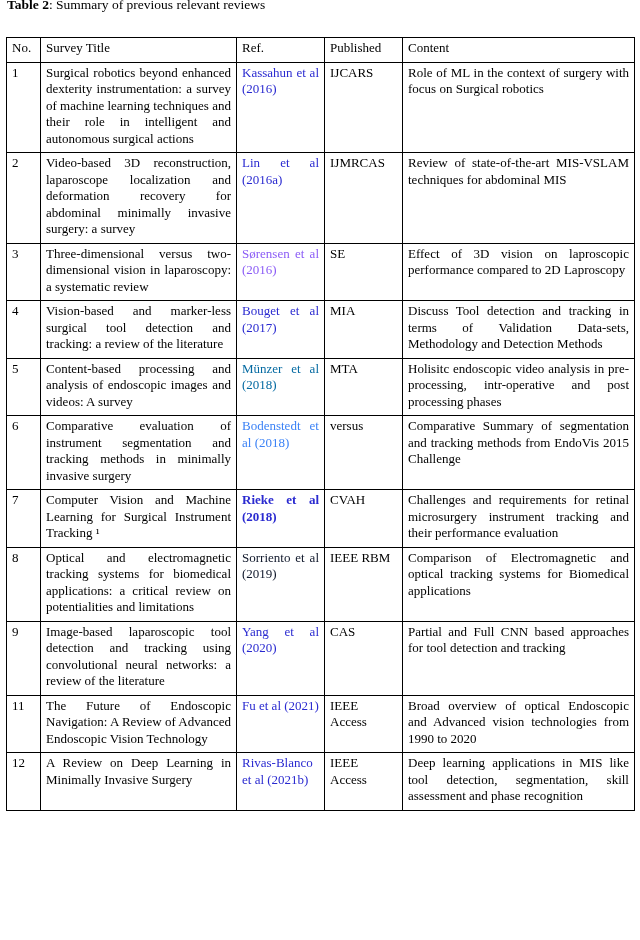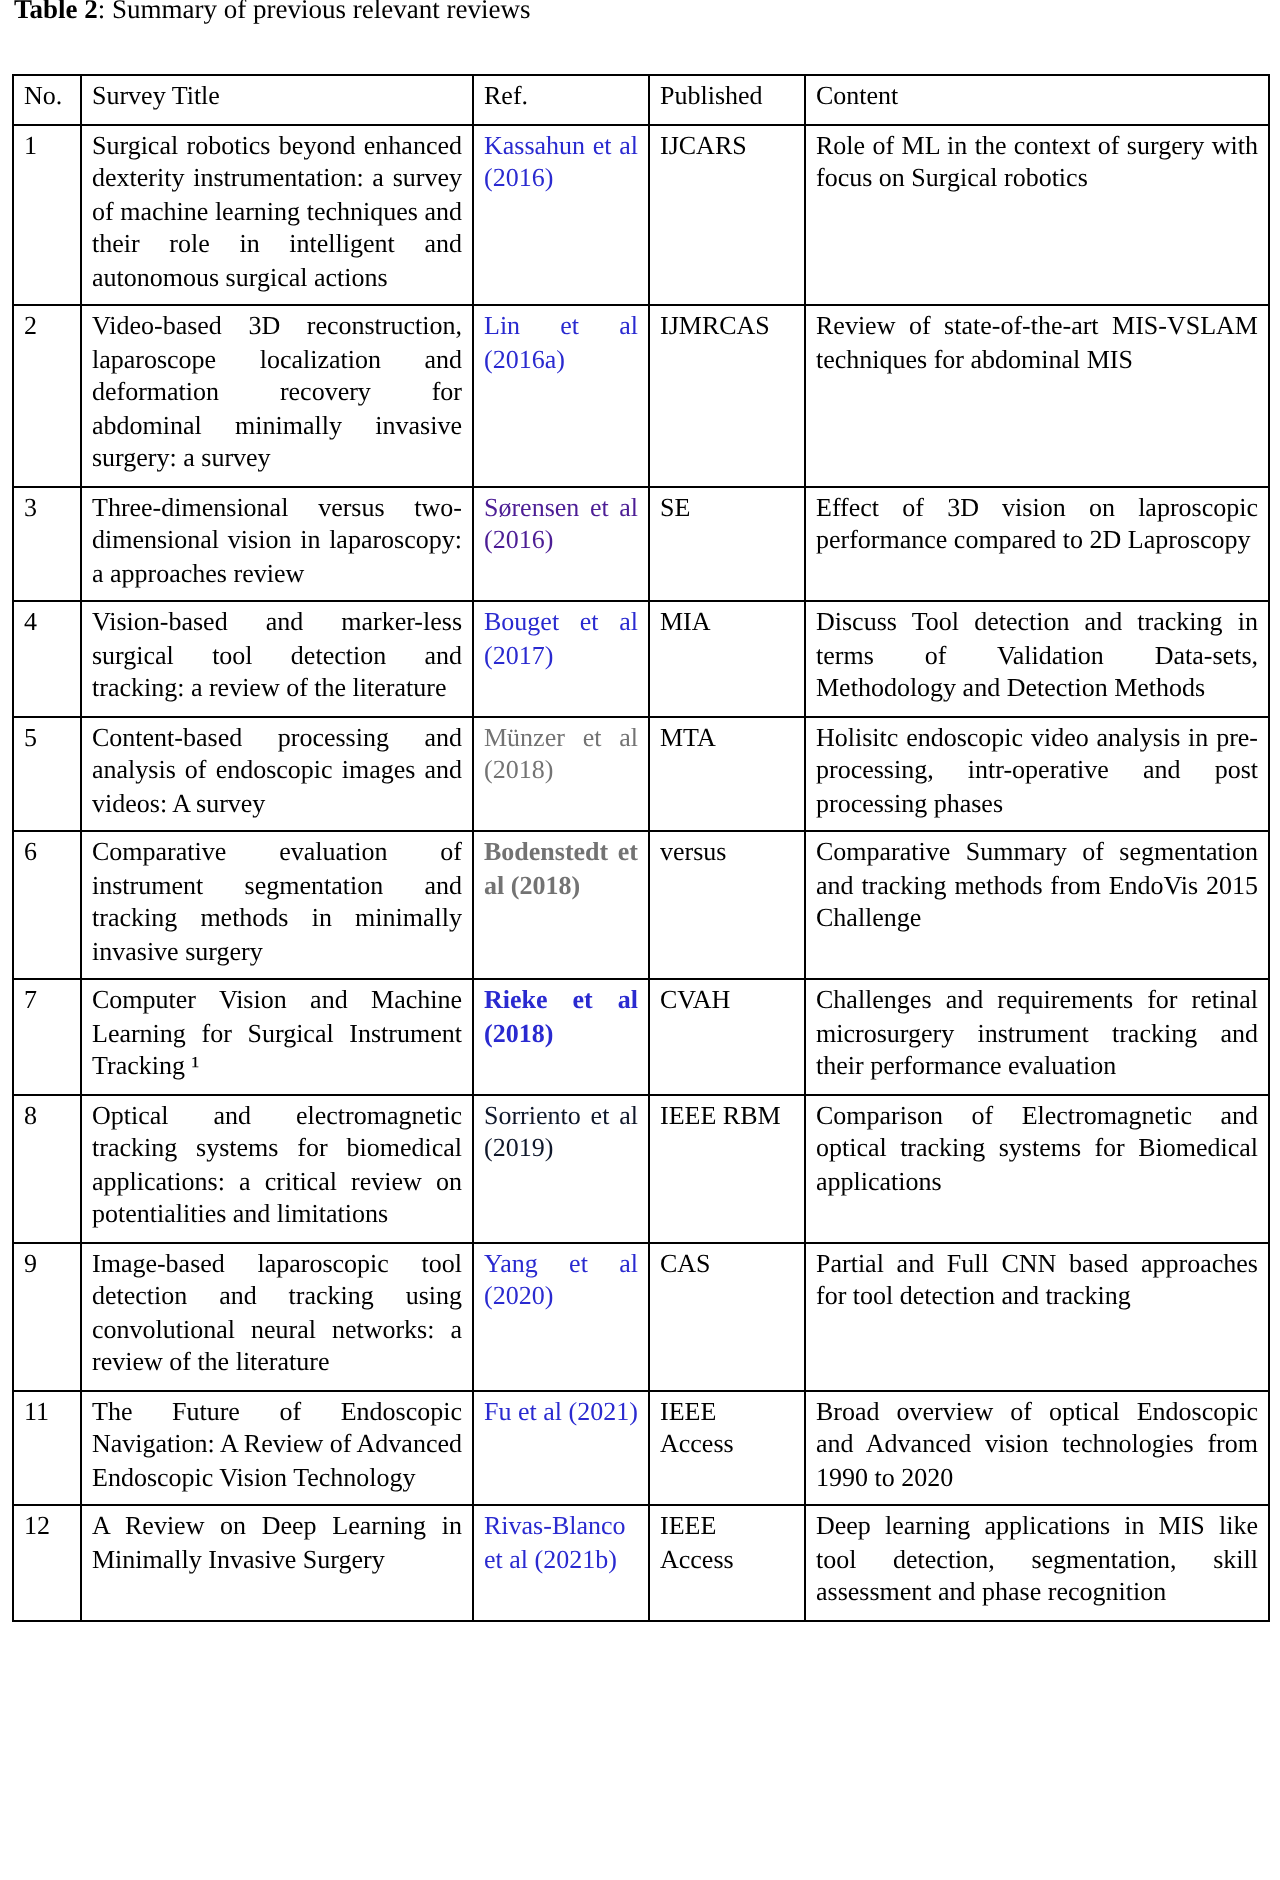--- a/index.html
+++ b/index.html
@@ -92,43 +92,43 @@
         </tr>
         <tr>
           <td>2</td>
           <td class="just">Video-based 3D reconstruction, laparoscope localization and deformation recovery for abdominal minimally invasive surgery: a survey</td>
           <td class="ref-cell"><span class="ref-link" style="color: rgb(42, 42, 208);">Lin et al (2016a)</span></td>
           <td>IJMRCAS</td>
           <td class="just">Review of state-of-the-art MIS-VSLAM techniques for abdominal MIS</td>
         </tr>
         <tr>
           <td>3</td>
-          <td class="just">Three-dimensional versus two-dimensional vision in laparoscopy: a approaches review</td>
-          <td class="ref-cell"><span class="ref-link" style="color: #4c1d95; font-family: Liberation Serif, serif;">Sørensen et al (2016)</span></td>
+          <td class="just">Three-dimensional versus two-dimensional vision in laparoscopy: a systematic review</td>
+          <td class="ref-cell"><span class="ref-link" style="color: #8b5cf6; font-family: Liberation Serif, serif;">Sørensen et al (2016)</span></td>
           <td>SE</td>
           <td class="just">Effect of 3D vision on laproscopic performance compared to 2D Laproscopy</td>
         </tr>
         <tr>
           <td>4</td>
           <td class="just">Vision-based and marker-less surgical tool detection and tracking: a review of the literature</td>
           <td class="ref-cell"><span class="ref-link" style="color: rgb(42, 42, 208);">Bouget et al (2017)</span></td>
           <td>MIA</td>
           <td class="just">Discuss Tool detection and tracking in terms of Validation Data-sets, Methodology and Detection Methods</td>
         </tr>
         <tr>
           <td>5</td>
           <td class="just">Content-based processing and analysis of endoscopic images and videos: A survey</td>
-          <td class="ref-cell"><span class="ref-link" style="color: #737373;">Münzer et al (2018)</span></td>
+          <td class="ref-cell"><span class="ref-link" style="color: #0369a1;">Münzer et al (2018)</span></td>
           <td>MTA</td>
           <td class="just">Holisitc endoscopic video analysis in pre-processing, intr-operative and post processing phases</td>
         </tr>
         <tr>
           <td>6</td>
           <td class="just">Comparative evaluation of instrument segmentation and tracking methods in minimally invasive surgery</td>
-          <td class="ref-cell"><span class="ref-link" style="color: #737373; font-weight: bold;">Bodenstedt et al (2018)</span></td>
+          <td class="ref-cell"><span class="ref-link" style="color: #3b82f6;">Bodenstedt et al (2018)</span></td>
           <td>versus</td>
           <td class="just">Comparative Summary of segmentation and tracking methods from EndoVis 2015 Challenge</td>
         </tr>
         <tr>
           <td>7</td>
           <td class="just">Computer Vision and Machine Learning for Surgical Instrument Tracking ¹</td>
           <td class="ref-cell"><span class="ref-link" style="color: rgb(42, 42, 208); font-weight: bold;">Rieke et al (2018)</span></td>
           <td>CVAH</td>
           <td class="just">Challenges and requirements for retinal microsurgery instrument tracking and their performance evaluation</td>
         </tr>

